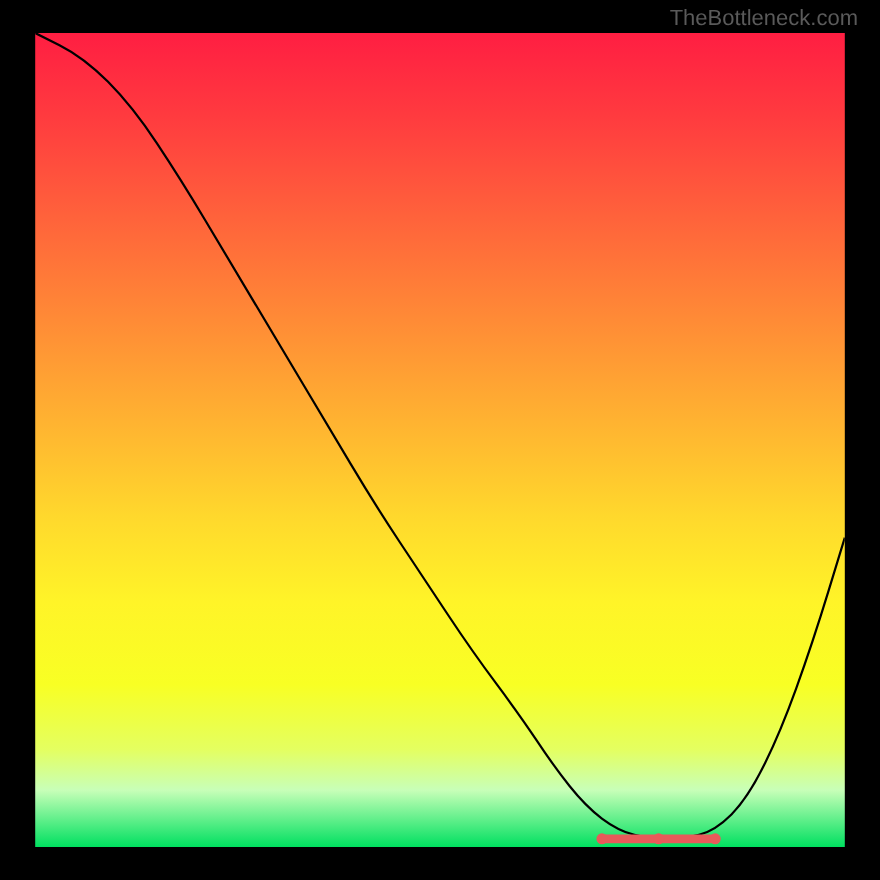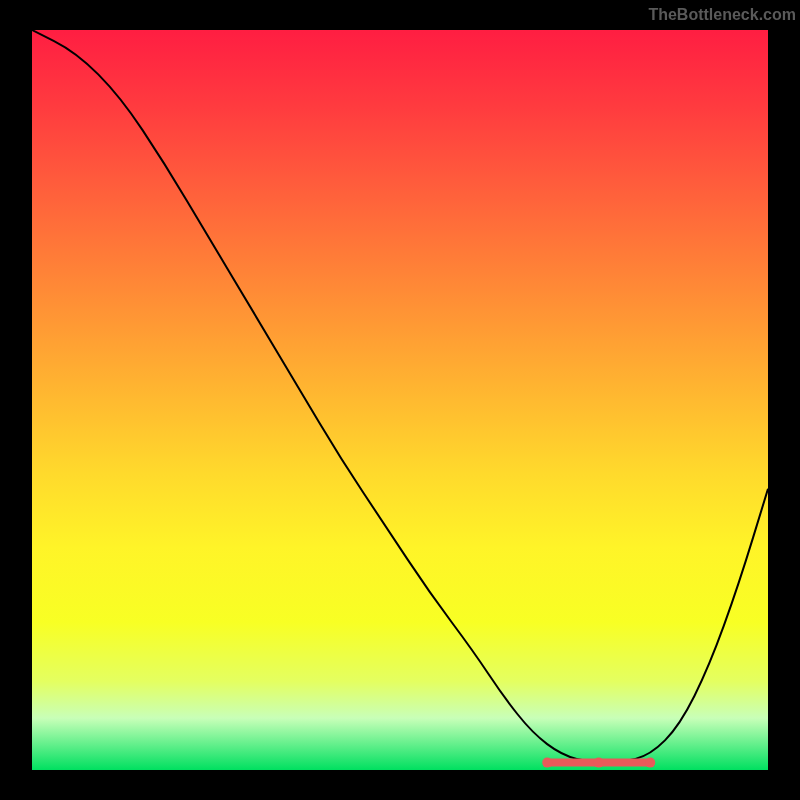--- a/index.html
+++ b/index.html
@@ -1,17 +1,17 @@
 <!DOCTYPE html>
 <html><head>
 <meta charset="utf-8">
 <style>
   * { margin: 0; padding: 0; box-sizing: border-box; }
   body { width: 800px; height: 800px; background: #000; position: relative; font-family: Arial, sans-serif; }
-  .watermark { position: absolute; top: 6px; right: 4px; color: #5a5a5a; font-size: 16px; font-weight: 700; z-index: 10; }
+  .watermark { position: absolute; top: 6px; right: 20px; color: #5a5a5a; font-size: 20px; font-weight: 400; z-index: 10; }
   .chart-area { position: absolute; left: 32px; top: 30px; width: 736px; height: 740px; background: #000; }
   .gradient-bg { position: absolute; inset: 0; background: linear-gradient(to bottom,
     #ff1e42 0%,
     #ff3a3f 10%,
     #ff5a3c 20%,
     #ff7a38 30%,
     #ff9a34 40%,
     #ffba30 50%,
     #ffda2c 60%,
     #fff428 70%,

